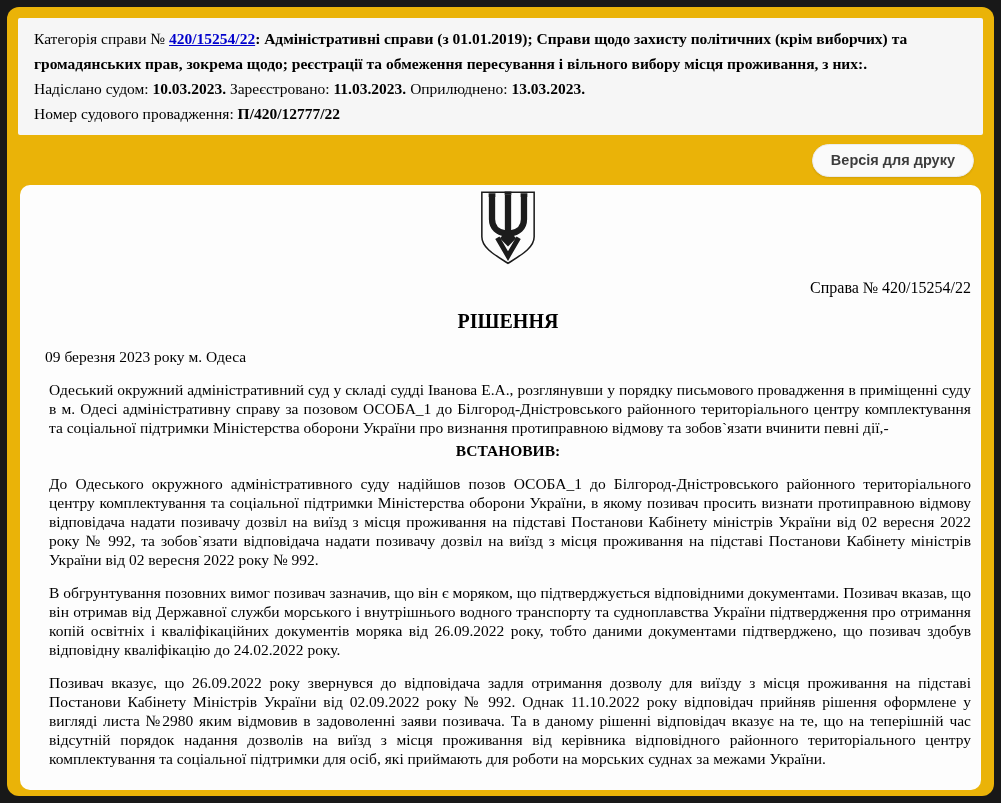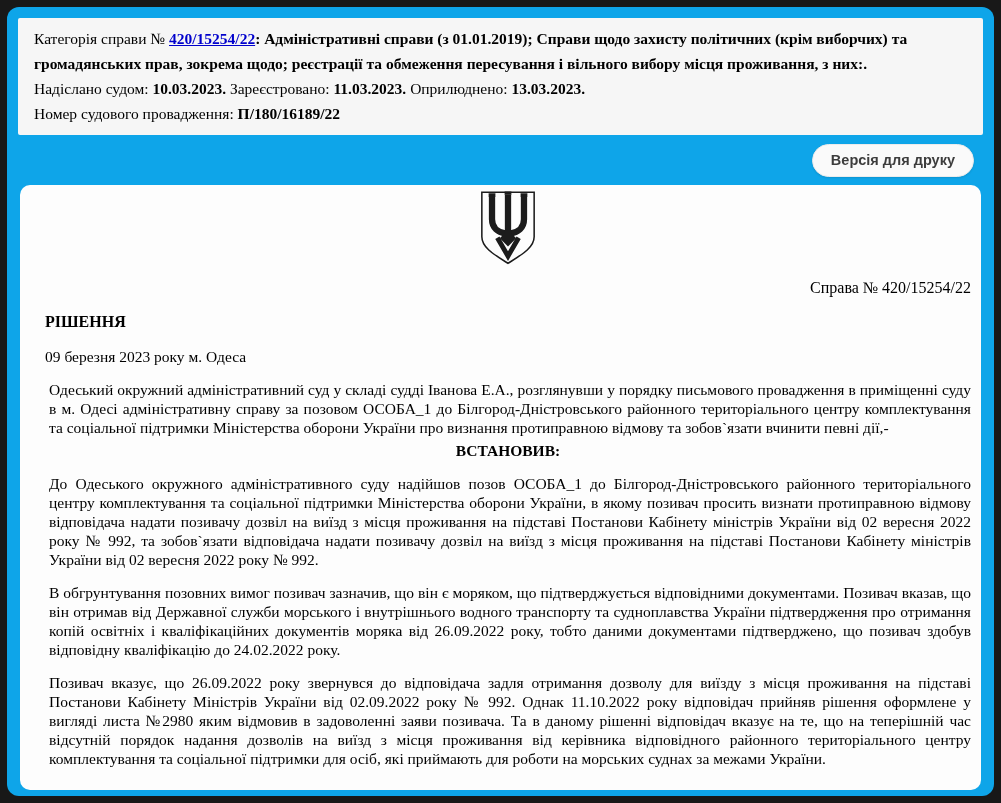--- a/index.html
+++ b/index.html
@@ -6,21 +6,21 @@
     margin: 0;
     padding: 0;
     width: 1001px;
     height: 803px;
     overflow: hidden;
     background: #181818;
   }
   .page {
     position: absolute;
     top: 7px; left: 7px; right: 7px; bottom: 7px;
-    background: #0ea5e9;
+    background: #eab308;
     border-radius: 12px;
     overflow: hidden;
     display: flex;
     flex-direction: column;
   }
   .case-info {
     background: #f6f6f6;
     margin: 11px 11px 0 11px;
     padding: 8px 16px 9px 16px;
     font-family: "Liberation Serif", serif;
@@ -66,22 +66,23 @@
     line-height: 19px;
     color: #000;
   }
   .emblem { text-align: center; margin-top: 3px; height: 76px; }
   .case-number {
     text-align: right;
     margin-top: 12px;
     font-size: 16px;
   }
   .doc-heading {
+    text-align: center;
     font-weight: bold;
-    font-size: 16px;
+    font-size: 20px;
     margin-top: 15px;
   }
   .date-place { margin-top: 16px; }
   p.para {
     text-align: justify;
     margin: 14px 0 0 4px;
   }
   .established {
     text-align: center;
     font-weight: bold;
@@ -90,21 +91,21 @@
   }
 </style>
 </head>
 <body>
 
 <div class="page">
 
   <div class="case-info">
     <div><span>Категорія справи № </span><a href="#" class="case-link">420/15254/22</a><span class="b">: Адміністративні справи (з 01.01.2019); Справи щодо захисту політичних (крім виборчих) та громадянських прав, зокрема щодо; реєстрації та обмеження пересування і вільного вибору місця проживання, з них:.</span></div>
     <div><span>Надіслано судом: </span><span class="b">10.03.2023.</span><span> Зареєстровано: </span><span class="b">11.03.2023.</span><span> Оприлюднено: </span><span class="b">13.03.2023.</span></div>
-    <div><span>Номер судового провадження: </span><span class="b">П/180/16189/22</span></div>
+    <div><span>Номер судового провадження: </span><span class="b">П/420/12777/22</span></div>
   </div>
 
   <div class="toolbar">
     <button class="print-btn">Версія для друку</button>
   </div>
 
   <div class="doc">
 
     <div class="emblem">
       <svg width="62" height="76" viewBox="0 0 64 78" aria-hidden="true">

